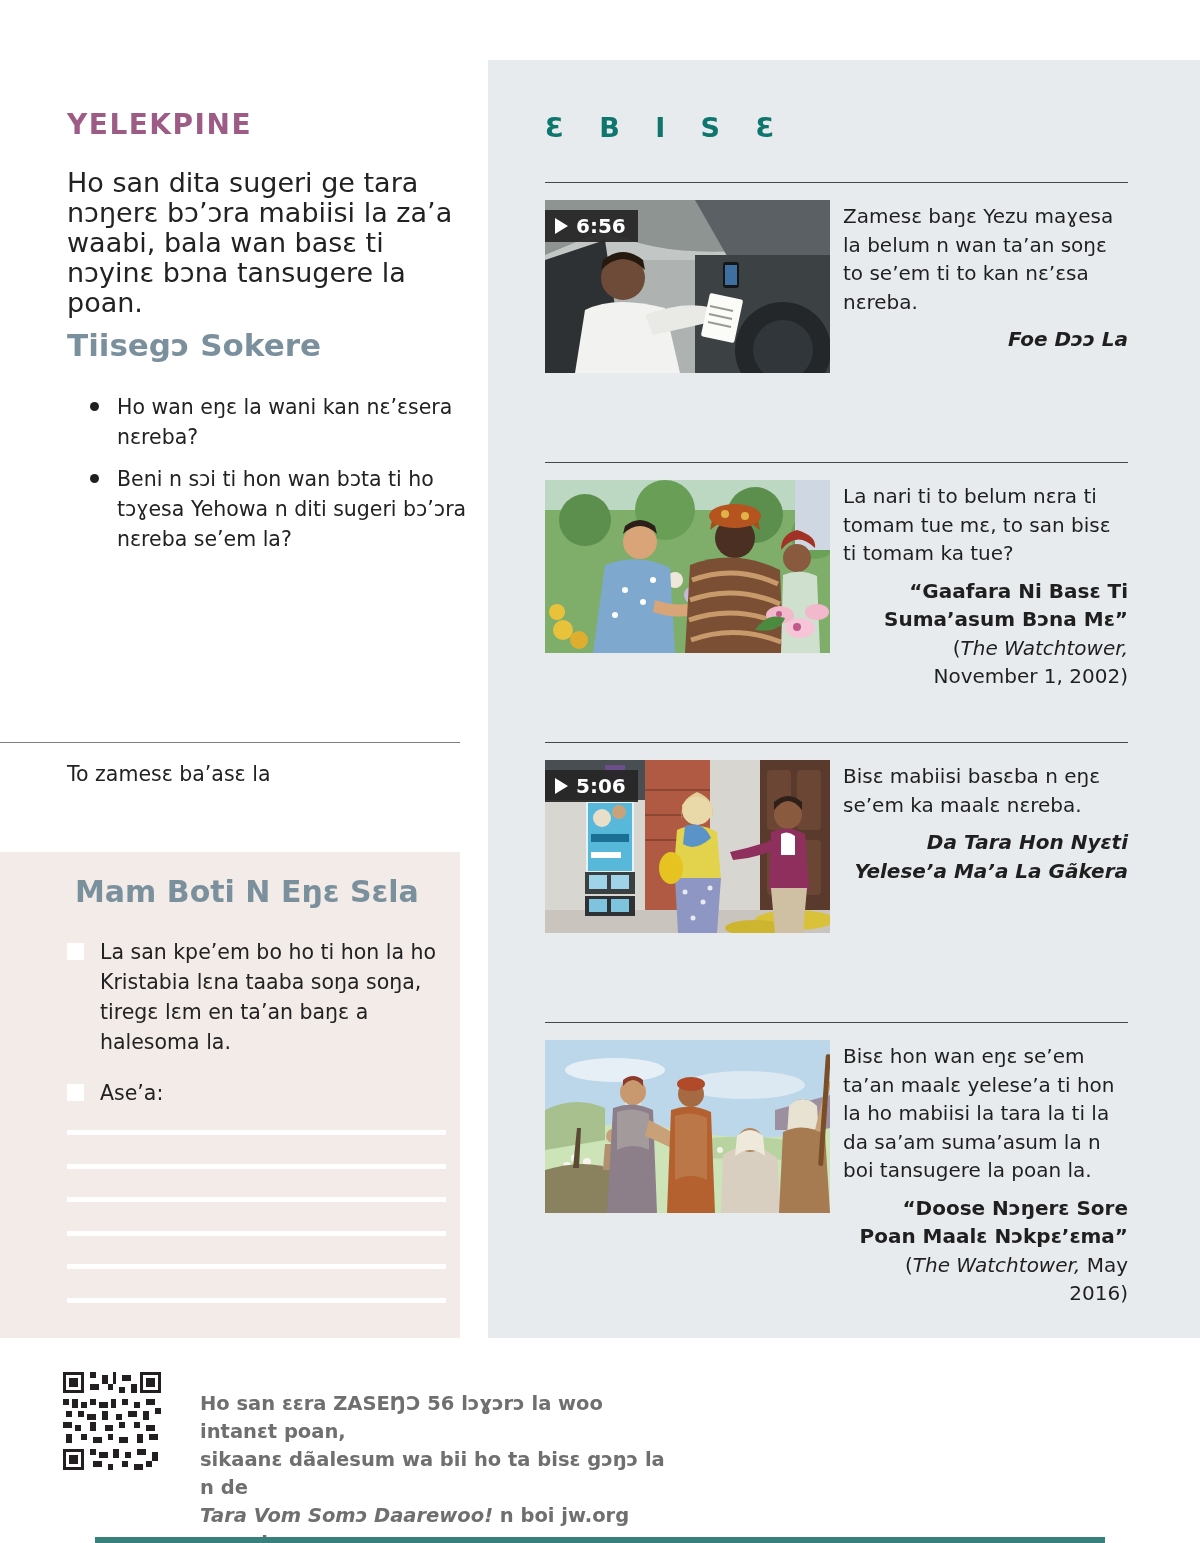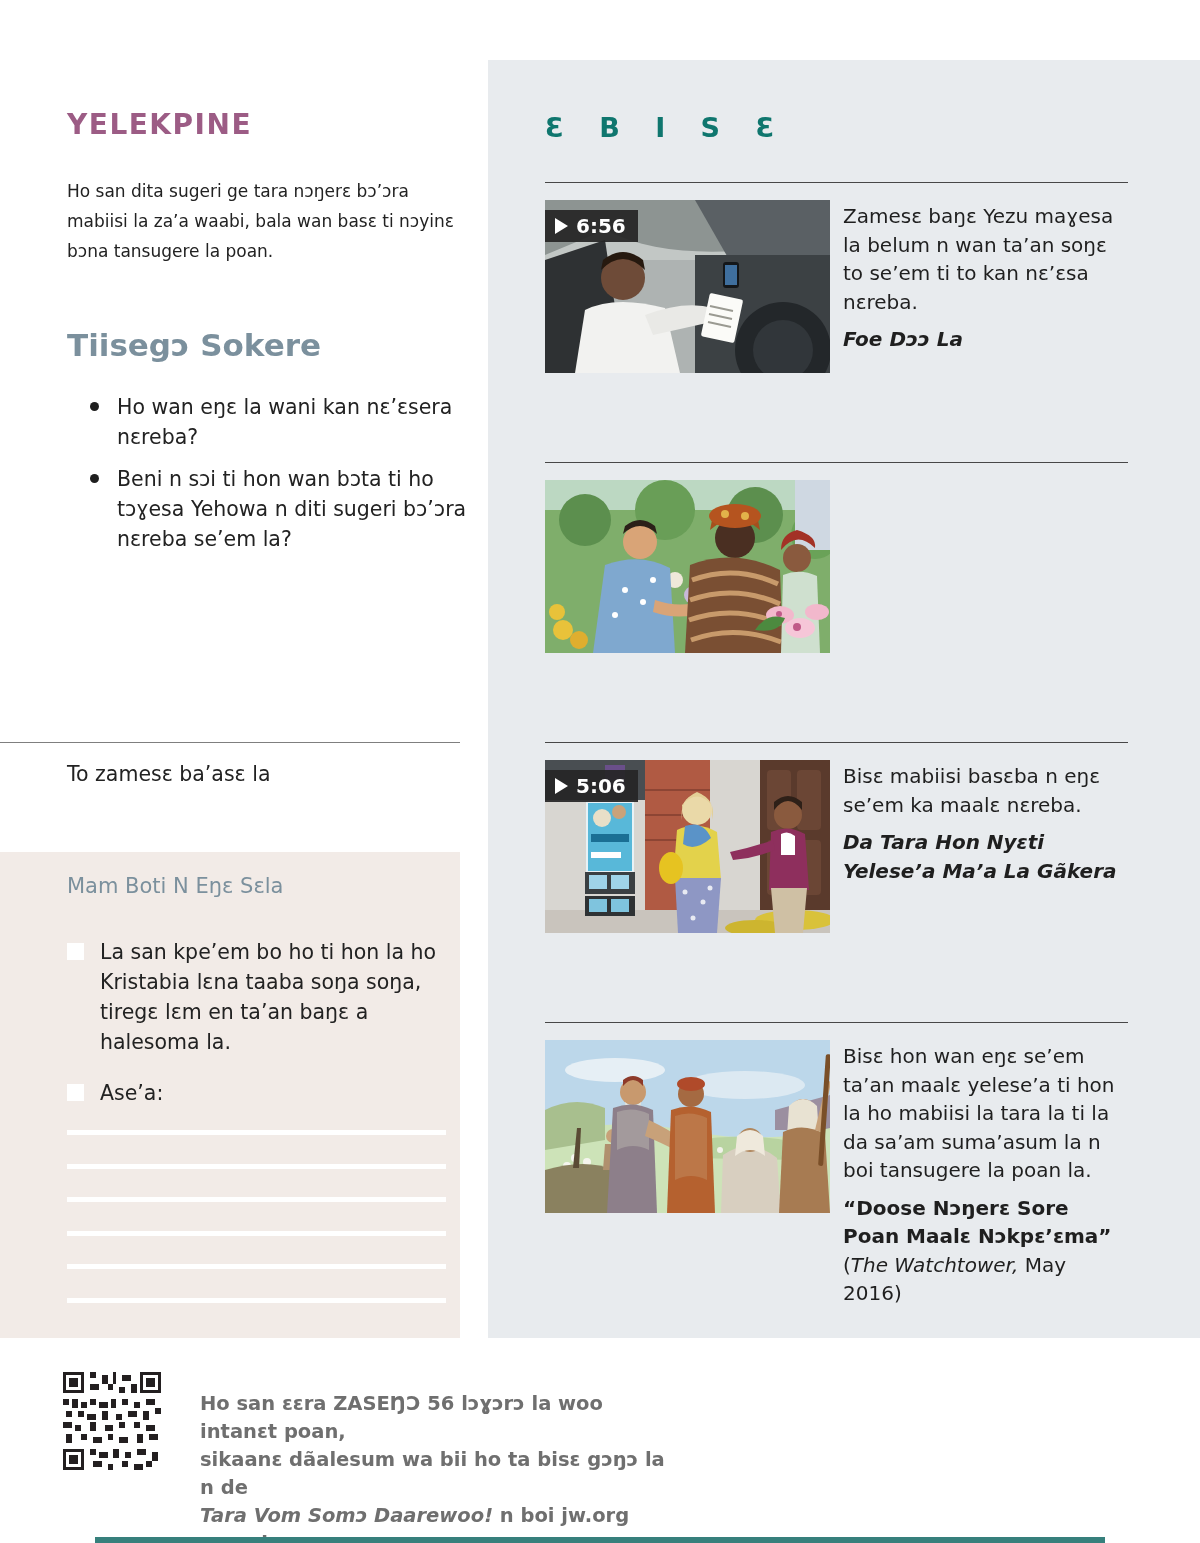--- a/index.html
+++ b/index.html
@@ -15,30 +15,30 @@
   .abs { position:absolute; }
 
   
   .gray-panel { left:488px; top:60px; width:712px; height:1278px; background:#e8ebee; }
 
   
   .lesson-title {
     left:67px; top:108px; width:400px;
     font-size:28px; font-weight:bold; letter-spacing:1.5px; color:#9c5c85;
   }
-  .intro { left:67px; top:176px; width:400px; font-size:17px; line-height:30px; color:#222; }
+  .intro { left:67px; top:168px; width:400px; font-size:27px; line-height:30px; color:#222; }
   .review-title { left:67px; top:327px; width:420px; font-size:31px; font-weight:bold; color:#7b909d; }
   .qlist { left:90px; top:392px; width:390px; }
   .qitem { position:relative; padding-left:27px; font-size:20.5px; line-height:30px; color:#222; margin-bottom:12px; }
   .qitem .dot { position:absolute; left:0; top:10px; width:9px; height:9px; border-radius:50%; background:#1f1f1f; }
   .left-rule { left:0; top:742px; width:460px; height:0; border-top:1.5px solid #7f7f7f; }
   .after-note { left:67px; top:762px; width:400px; font-size:20.5px; color:#222; }
 
   .goals-box { left:0; top:852px; width:460px; height:486px; background:#f2ebe7; }
-  .goals-title { left:67px; top:874px; width:400px; font-size:21px; font-weight:normal; color:#7b909d; }
+  .goals-title { left:75px; top:874px; width:400px; font-size:30px; font-weight:bold; color:#7b909d; }
   .goal-item { position:absolute; left:67px; width:390px; }
   .goal-check { position:absolute; left:0; top:6px; width:17px; height:17px; background:#ffffff; }
   .goal-text { margin-left:33px; font-size:20.5px; line-height:30px; color:#222; }
   .wlines { left:67px; top:1130px; width:379px; }
   .wline { width:100%; height:5px; background:#ffffff; margin-bottom:28.6px; }
 
   
   .panel-title {
     left:545px; top:112px; width:583px;
     font-size:27px; font-weight:bold; letter-spacing:13px; color:#0f766e;
@@ -55,21 +55,21 @@
     background:rgba(38,38,38,0.93); color:#fff;
     display:flex; align-items:center; padding:0 12px 0 10px;
     font-size:20px; font-weight:bold;
   }
   .badge .play {
     width:0; height:0; margin-right:8px;
     border-left:13px solid #fff; border-top:8px solid transparent; border-bottom:8px solid transparent;
   }
   .vtext { margin-left:298px; padding-top:2px; width:285px; }
   .vdesc { font-size:20px; line-height:28.5px; color:#1f1f1f; }
-  .vtitle { margin-top:9px; font-size:20px; line-height:28.5px; font-weight:bold; }
+  .vtitle { margin-top:9px; font-size:20px; line-height:28.5px; font-weight:bold;text-align:right; }
   .vtitle.italic { font-style:italic; }
   .vref { font-size:20px; line-height:28.5px; }
   .vref .it { font-style:italic; }
 
   
   .qr { left:63px; top:1372px; width:98px; height:98px; }
   .footer-text { left:200px; top:1390px; width:470px; font-size:19.5px; line-height:28px; font-weight:bold; color:#6f6f6f; }
   .footer-text .it { font-style:italic; }
   .bottom-bar { left:95px; top:1537px; width:1010px; height:6px; background:#37807c; }
 </style>
@@ -197,20 +197,26 @@
       <circle cx="252" cy="78" r="14" fill="#8a5a3e"></circle>
       <path d="M236 70 Q252 50 270 68 Q272 56 252 50 Q236 54 236 70 Z" fill="#a33226"></path>
       <path d="M238 95 Q255 88 272 96 L275 173 L236 173 Z" fill="#cfe0cf"></path>
       <ellipse cx="235" cy="135" rx="14" ry="9" fill="#f2b8cc"></ellipse>
       <ellipse cx="255" cy="148" rx="15" ry="10" fill="#f6c6d8"></ellipse>
       <ellipse cx="272" cy="132" rx="12" ry="8" fill="#f2b8cc"></ellipse>
       <circle cx="252" cy="147" r="4" fill="#c05a88"></circle>
         <circle cx="234" cy="134" r="3" fill="#c05a88"></circle>
       <path d="M210 150 q12 -18 30 -12 q-6 16 -30 12 Z" fill="#4c8a3f"></path>
     </svg>
+  </div>
+  <div class="vtext">
+    <div class="vdesc">La nari ti to belum nɛra ti tomam tue mɛ, to san bisɛ ti tomam ka tue?</div>
+    <div class="vtitle"><span>“Gaafara Ni Basɛ Ti Suma’asum Bɔna Mɛ”</span>
+      <span class="vref"><span style="font-weight:normal;">(</span><span class="it" style="font-weight:normal;">The Watchtower,</span><span style="font-weight:normal;"> November 1, 2002)</span></span>
+    </div>
   </div>
 </div>
 
 <div class="abs vitem" style="top:760px;">
   <div class="thumb">
     <svg viewBox="0 0 285 173">
       <rect width="285" height="173" fill="#d8d6d1"></rect>
       <rect x="0" y="0" width="110" height="40" fill="#494e52"></rect>
       <rect x="60" y="5" width="20" height="25" fill="#6a4f8a"></rect>
       <rect x="100" y="0" width="65" height="173" fill="#b05a43"></rect>

